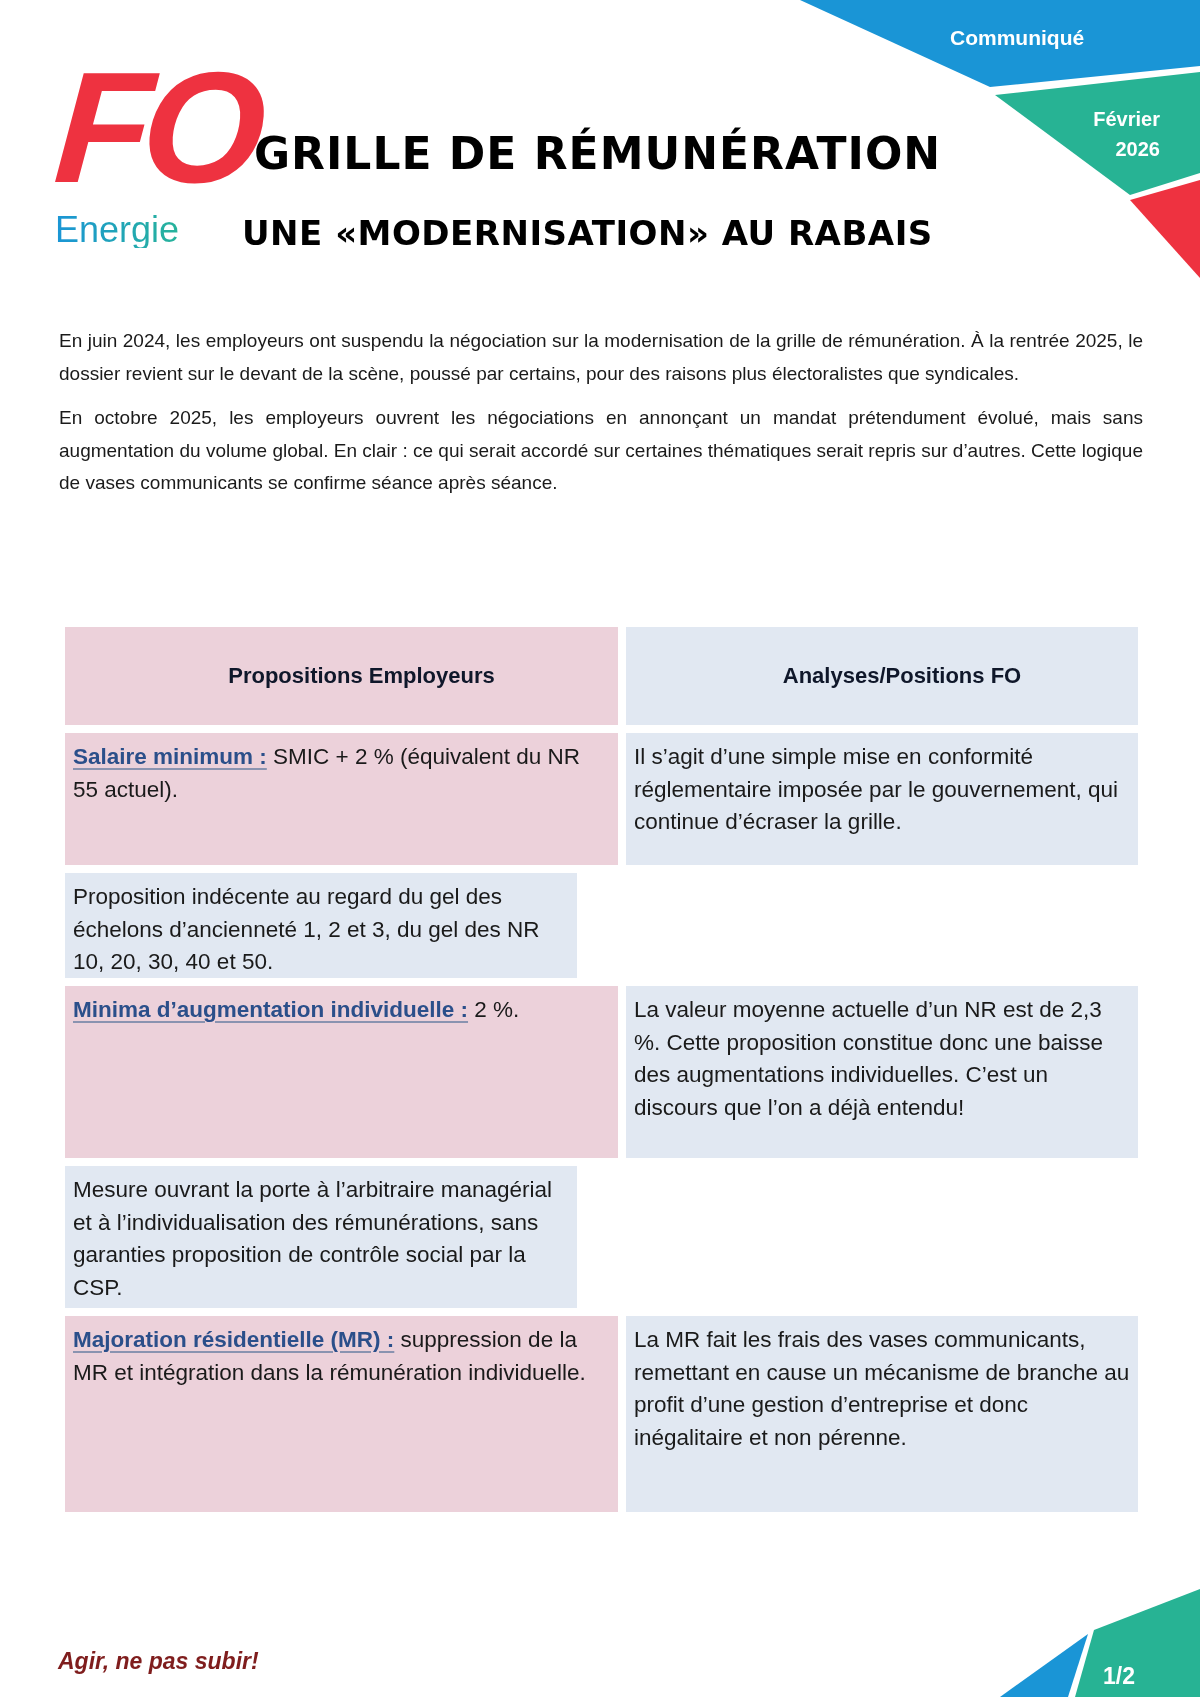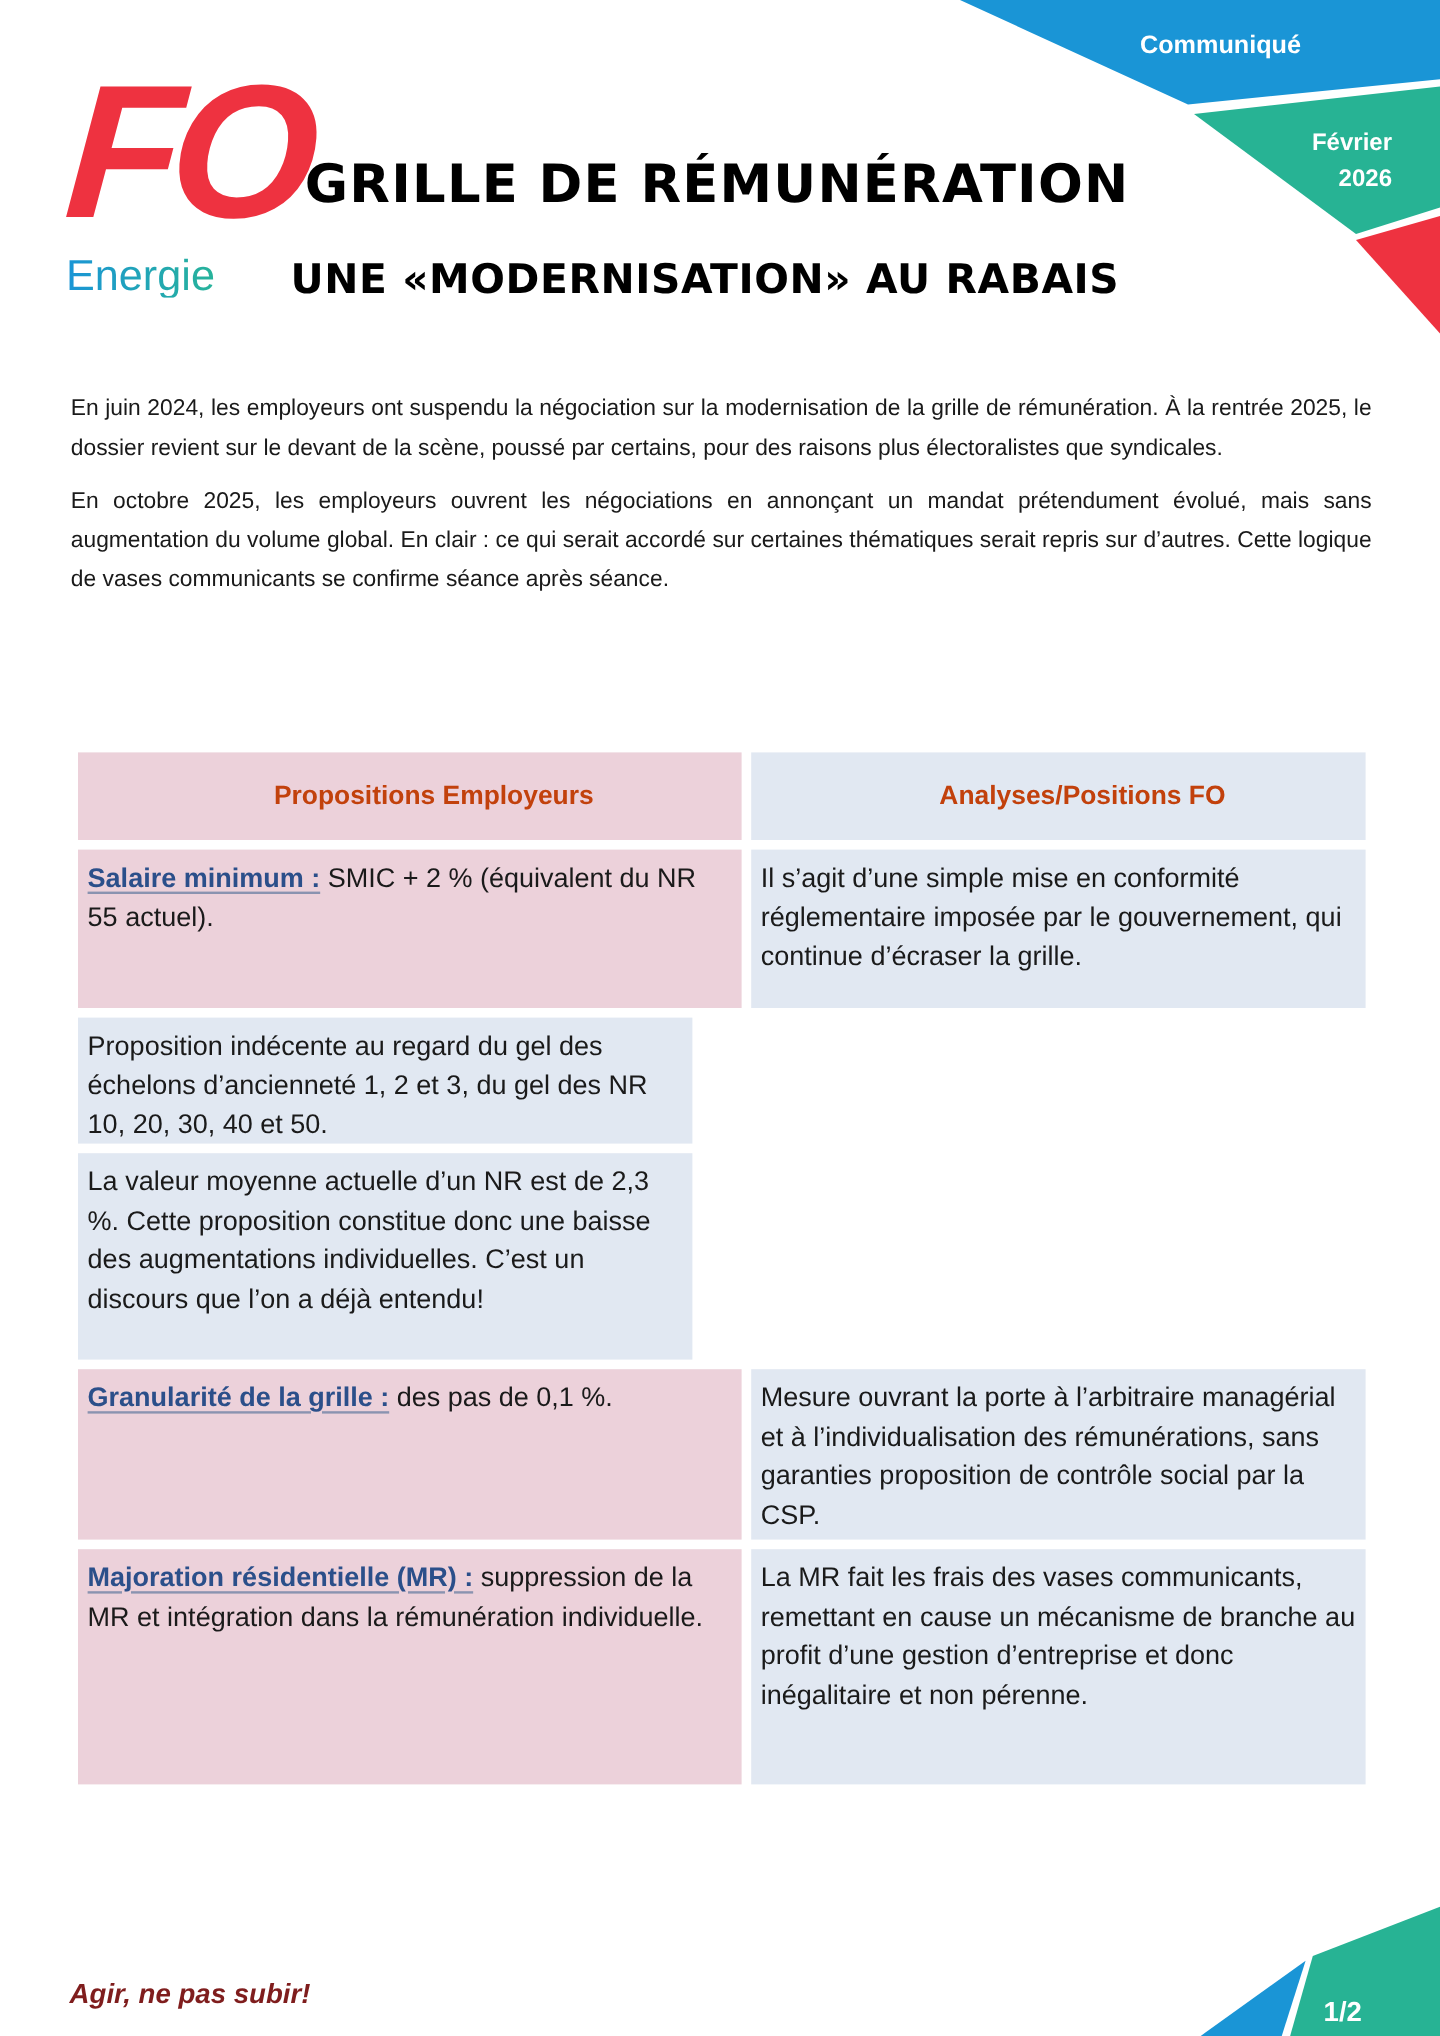--- a/index.html
+++ b/index.html
@@ -28,22 +28,22 @@
   .intro { position: absolute; left: 59px; top: 325px; width: 1084px; font-family: "Liberation Sans", sans-serif;
     font-size: 19px; line-height: 32.5px; color: #1a1a1a; text-align: justify; }
   .intro p { margin: 0 0 12px 0; }
 
   .table { position: absolute; left: 65px; top: 627px; width: 1073px; }
   .row { display: flex; gap: 8px; margin-bottom: 8px; }
   .cell { box-sizing: border-box; padding: 8px 8px; font-family: "Liberation Sans", sans-serif;
     font-size: 22.5px; line-height: 32.5px; color: #1a1a1a; }
   .cell.left { width: 553px; background: #ecd1da; }
   .cell.right { width: 512px; background: #e1e8f2; }
-  .head .cell { height: 73px; display: flex; align-items: center; justify-content: center;
-    font-weight: bold; font-size: 22px; color: #c2410c; padding-left: 48px; }
+  .head .cell { height: 98px; display: flex; align-items: center; justify-content: center;
+    font-weight: bold; font-size: 22px; color: #0f172a; padding-left: 48px; }
   .term { color: #2b4f8a; text-decoration: underline; text-decoration-color: #8a93b0;
     text-underline-offset: 4px; font-weight: bold; }
 
   .footer-slogan { position: absolute; left: 58px; top: 1648px; font-family: "Liberation Sans", sans-serif;
     font-style: italic; font-weight: bold; font-size: 23px; color: #7f1d1d; }
   .page-num { position: absolute; left: 1103px; top: 1649px; color: #fff; font-family: "Liberation Sans", sans-serif;
     font-weight: bold; font-size: 23px; margin-top: 14px; }
 </style>
 </head>
 <body>
@@ -89,27 +89,27 @@
       <span class="term">Salaire minimum :</span><span> SMIC + 2 % (équivalent du NR 55 actuel).</span>
     </div>
     <div class="cell right">Il s’agit d’une simple mise en conformité réglementaire imposée par le gouvernement, qui continue d’écraser la grille.</div>
   </div>
 
   <div class="row" style="height:105px">
     <div class="cell right">Proposition indécente au regard du gel des échelons d’ancienneté 1, 2 et 3, du gel des NR 10, 20, 30, 40 et 50.</div>
   </div>
 
   <div class="row" style="height:172px">
+    <div class="cell left">
+      <span class="term">Minima d’augmentation individuelle :</span><span> 2 %.</span>
+    </div>
     <div class="cell right">La valeur moyenne actuelle d’un NR est de 2,3 %. Cette proposition constitue donc une baisse des augmentations individuelles. C’est un discours que l’on a déjà entendu!</div>
   </div>
 
   <div class="row" style="height:142px">
-    <div class="cell left">
-      <span class="term">Granularité de la grille :</span><span> des pas de 0,1 %.</span>
-    </div>
     <div class="cell right">Mesure ouvrant la porte à l’arbitraire managérial et à l’individualisation des rémunérations, sans garanties proposition de contrôle social par la CSP.</div>
   </div>
 
   <div class="row" style="height:196px">
     <div class="cell left">
       <span class="term">Majoration résidentielle (MR) :</span><span> suppression de la MR et intégration dans la rémunération individuelle.</span>
     </div>
     <div class="cell right">La MR fait les frais des vases communicants, remettant en cause un mécanisme de branche au profit d’une gestion d’entreprise et donc inégalitaire et non pérenne.</div>
   </div>
 </div>

